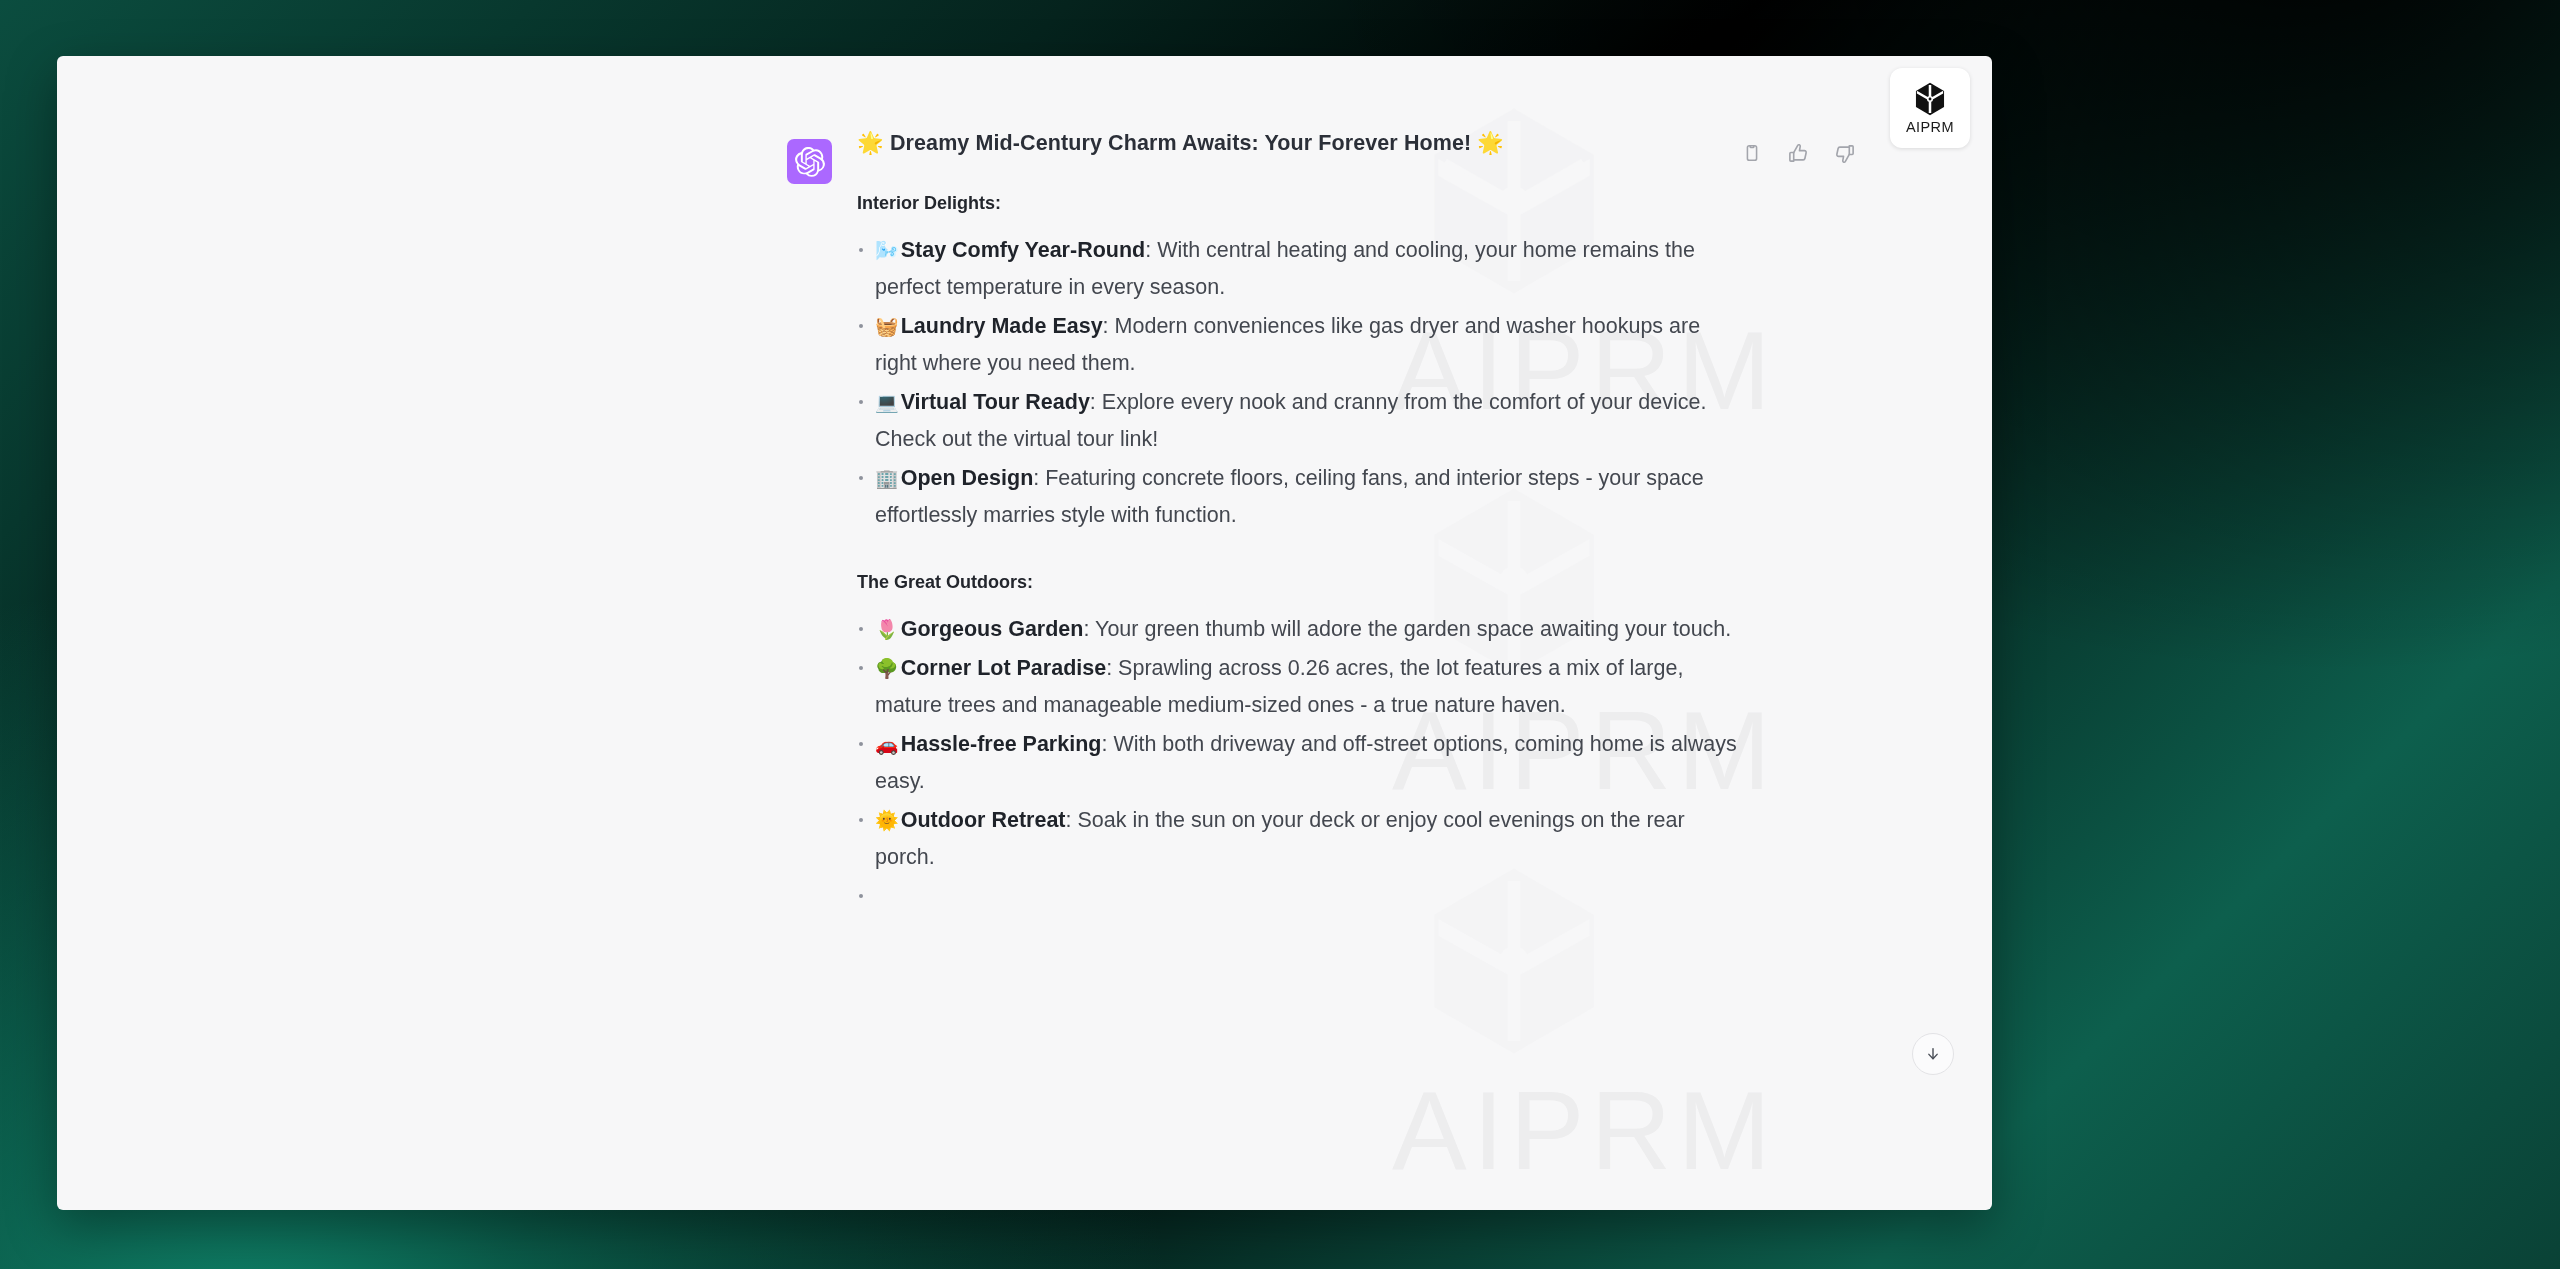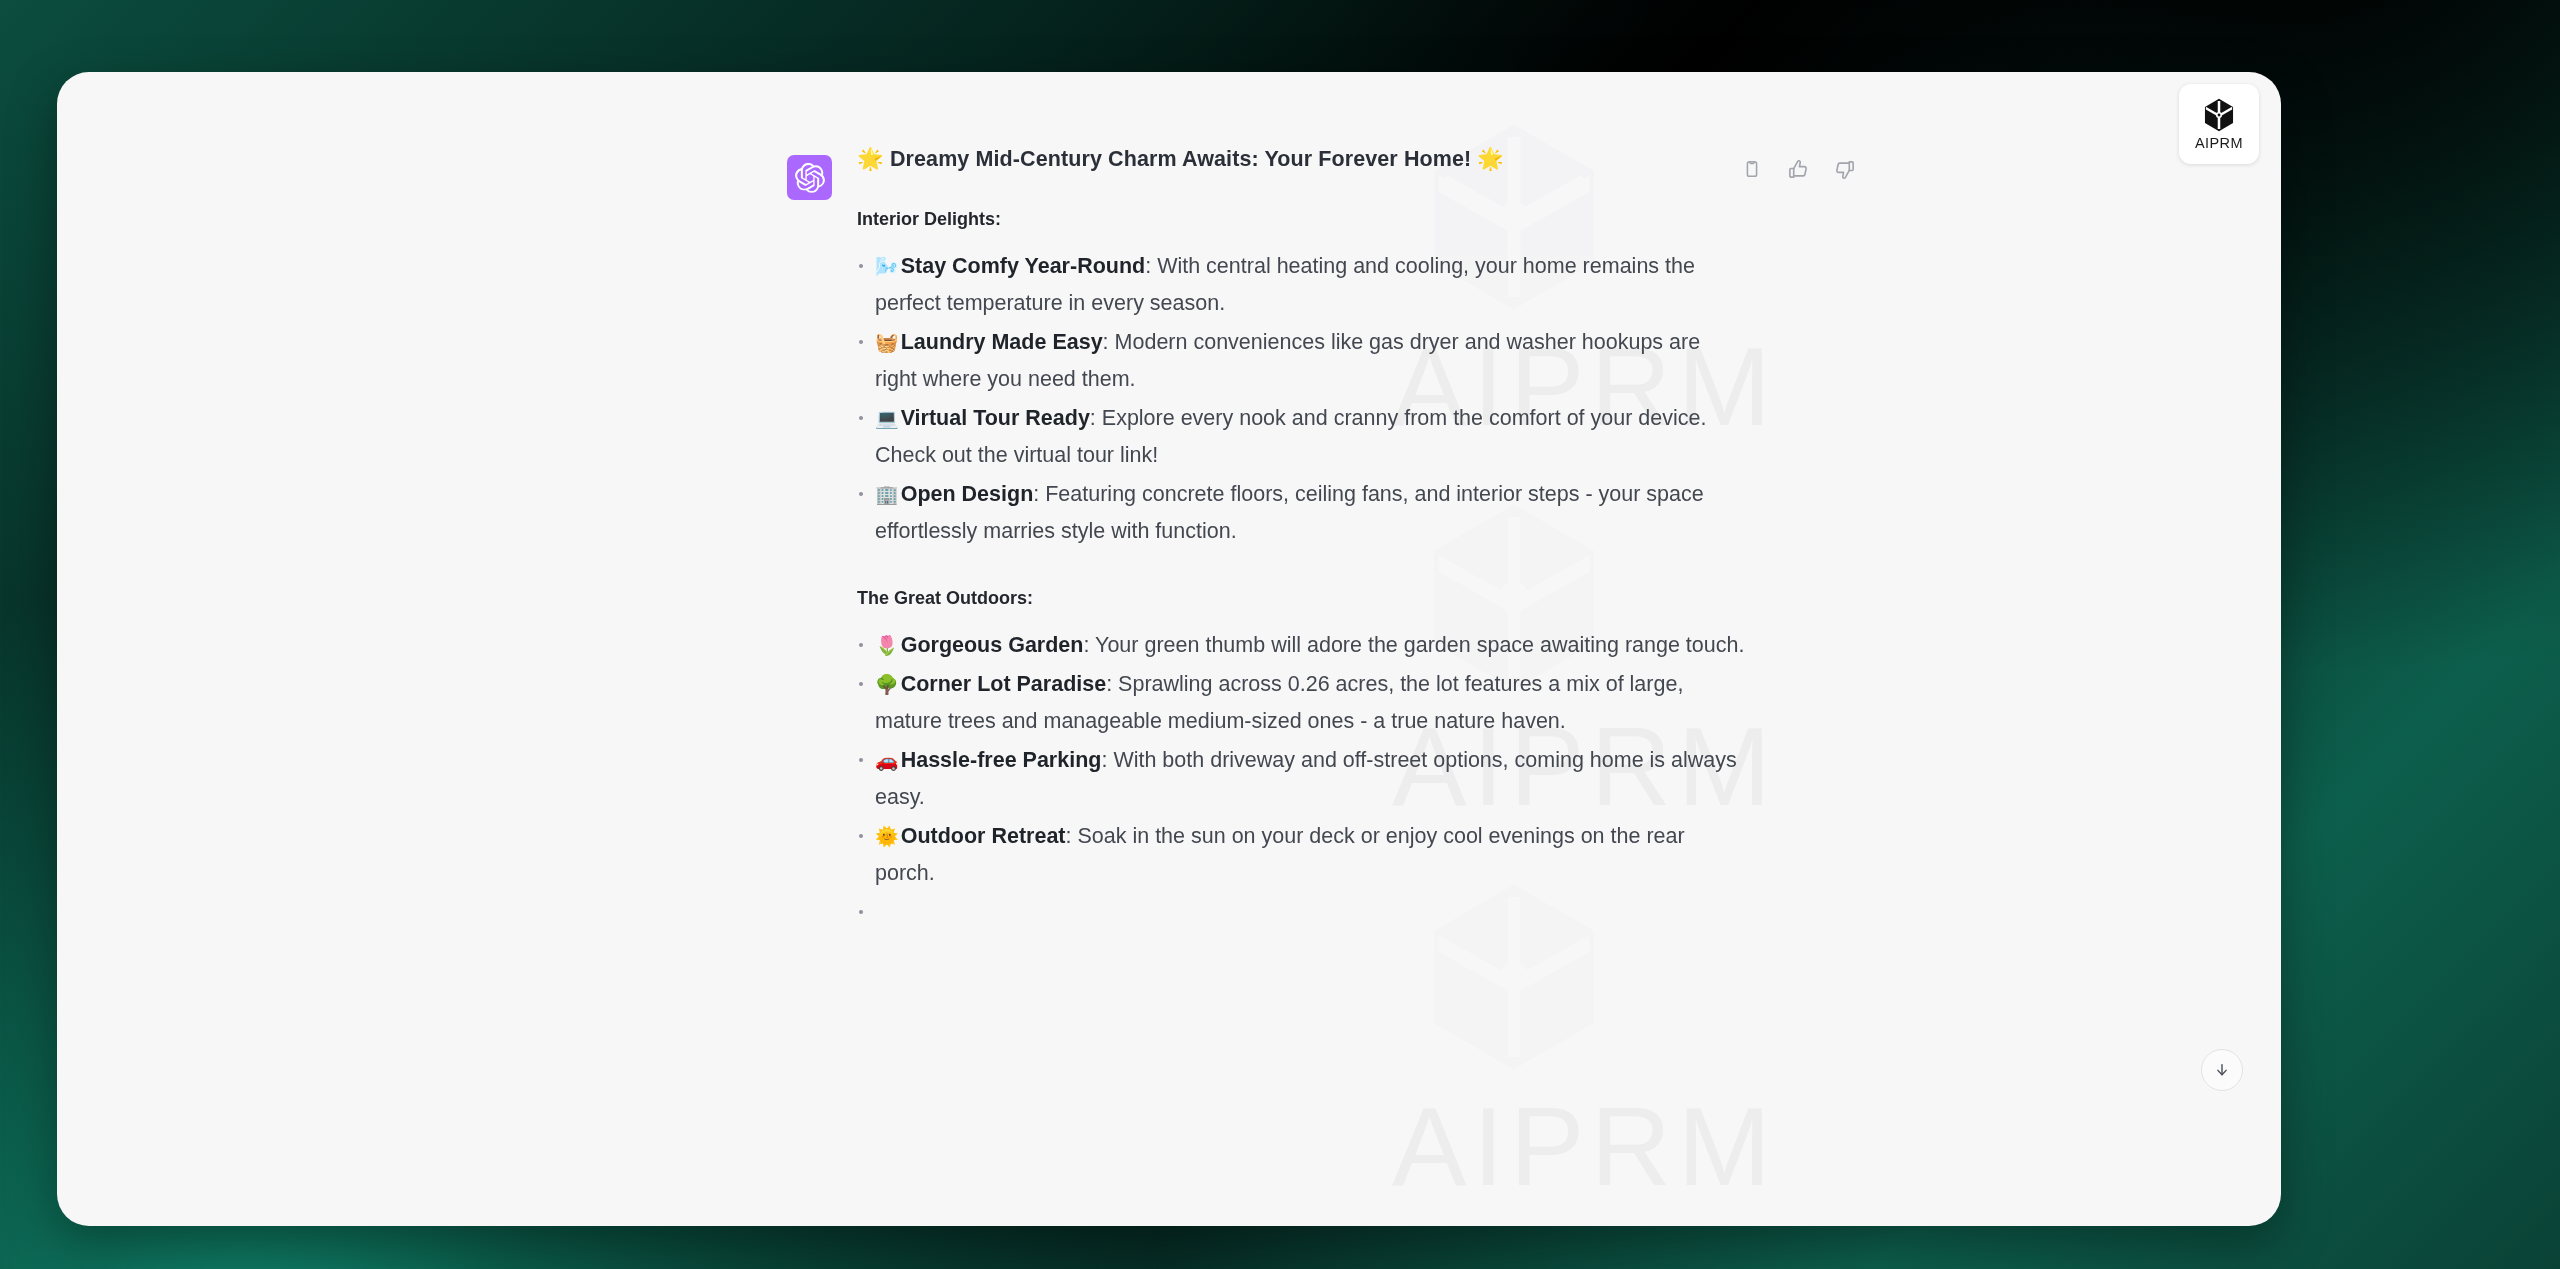--- a/index.html
+++ b/index.html
@@ -29,24 +29,24 @@
     background: radial-gradient(ellipse at 30% 80%, rgba(16,138,111,0.95) 0%, rgba(16,138,111,0.0) 62%);
   }
   .bg-tint-b {
     right: -250px; top: -350px; width: 1600px; height: 1100px;
     background: radial-gradient(ellipse at 70% 25%, rgba(0,0,0,0.96) 0%, rgba(0,0,0,0.0) 64%);
   }
 
   
   .window {
     position: absolute;
-    left: 57px; top: 72px;
-    width: 2224px; height: 1154px;
+    left: 57px; top: 56px;
+    width: 1935px; height: 1154px;
     background: #f7f7f8;
-    border-radius: 32px;
+    border-radius: 6px;
     box-shadow: 0 18px 50px rgba(0,0,0,0.35);
     overflow: hidden;
   }
 
   
   .watermarks {
     position: absolute; inset: 0;
     pointer-events: none;
     overflow: hidden;
   }
@@ -268,21 +268,21 @@
     <div id="sections-root">
         <div class="section-head"><b>Interior Delights</b>:</div>
         <ul>
           <li><span class="emoji">🌬️</span><b>Stay Comfy Year-Round</b><span>: With central heating and cooling, your home remains the perfect temperature in every season.</span></li>
           <li><span class="emoji">🧺</span><b>Laundry Made Easy</b><span>: Modern conveniences like gas dryer and washer hookups are right where you need them.</span></li>
           <li><span class="emoji">💻</span><b>Virtual Tour Ready</b><span>: Explore every nook and cranny from the comfort of your device. Check out the virtual tour link!</span></li>
           <li><span class="emoji">🏢</span><b>Open Design</b><span>: Featuring concrete floors, ceiling fans, and interior steps - your space effortlessly marries style with function.</span></li>
         </ul>
         <div class="section-head"><b>The Great Outdoors</b>:</div>
         <ul>
-          <li><span class="emoji">🌷</span><b>Gorgeous Garden</b><span>: Your green thumb will adore the garden space awaiting range touch.</span></li>
+          <li><span class="emoji">🌷</span><b>Gorgeous Garden</b><span>: Your green thumb will adore the garden space awaiting your touch.</span></li>
           <li><span class="emoji">🌳</span><b>Corner Lot Paradise</b><span>: Sprawling across 0.26 acres, the lot features a mix of large, mature trees and manageable medium-sized ones - a true nature haven.</span></li>
           <li><span class="emoji">🚗</span><b>Hassle-free Parking</b><span>: With both driveway and off-street options, coming home is always easy.</span></li>
           <li><span class="emoji">🌞</span><b>Outdoor Retreat</b><span>: Soak in the sun on your deck or enjoy cool evenings on the rear porch.</span></li>
           <li></li>
         </ul>
       </div>
   </div>
 
   <div class="actions">
     <button class="act-btn" title="Copy">

